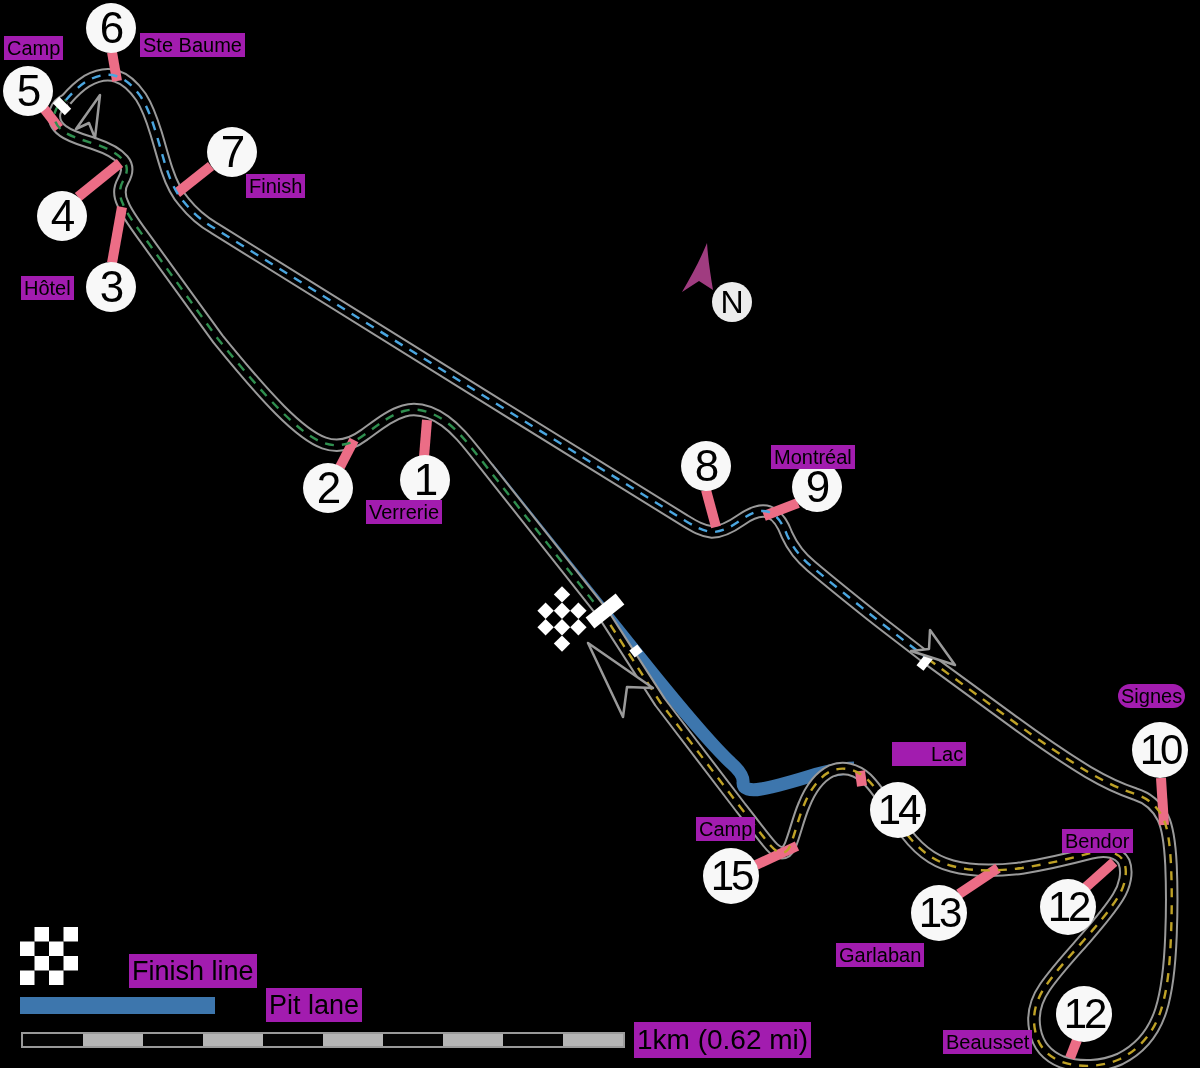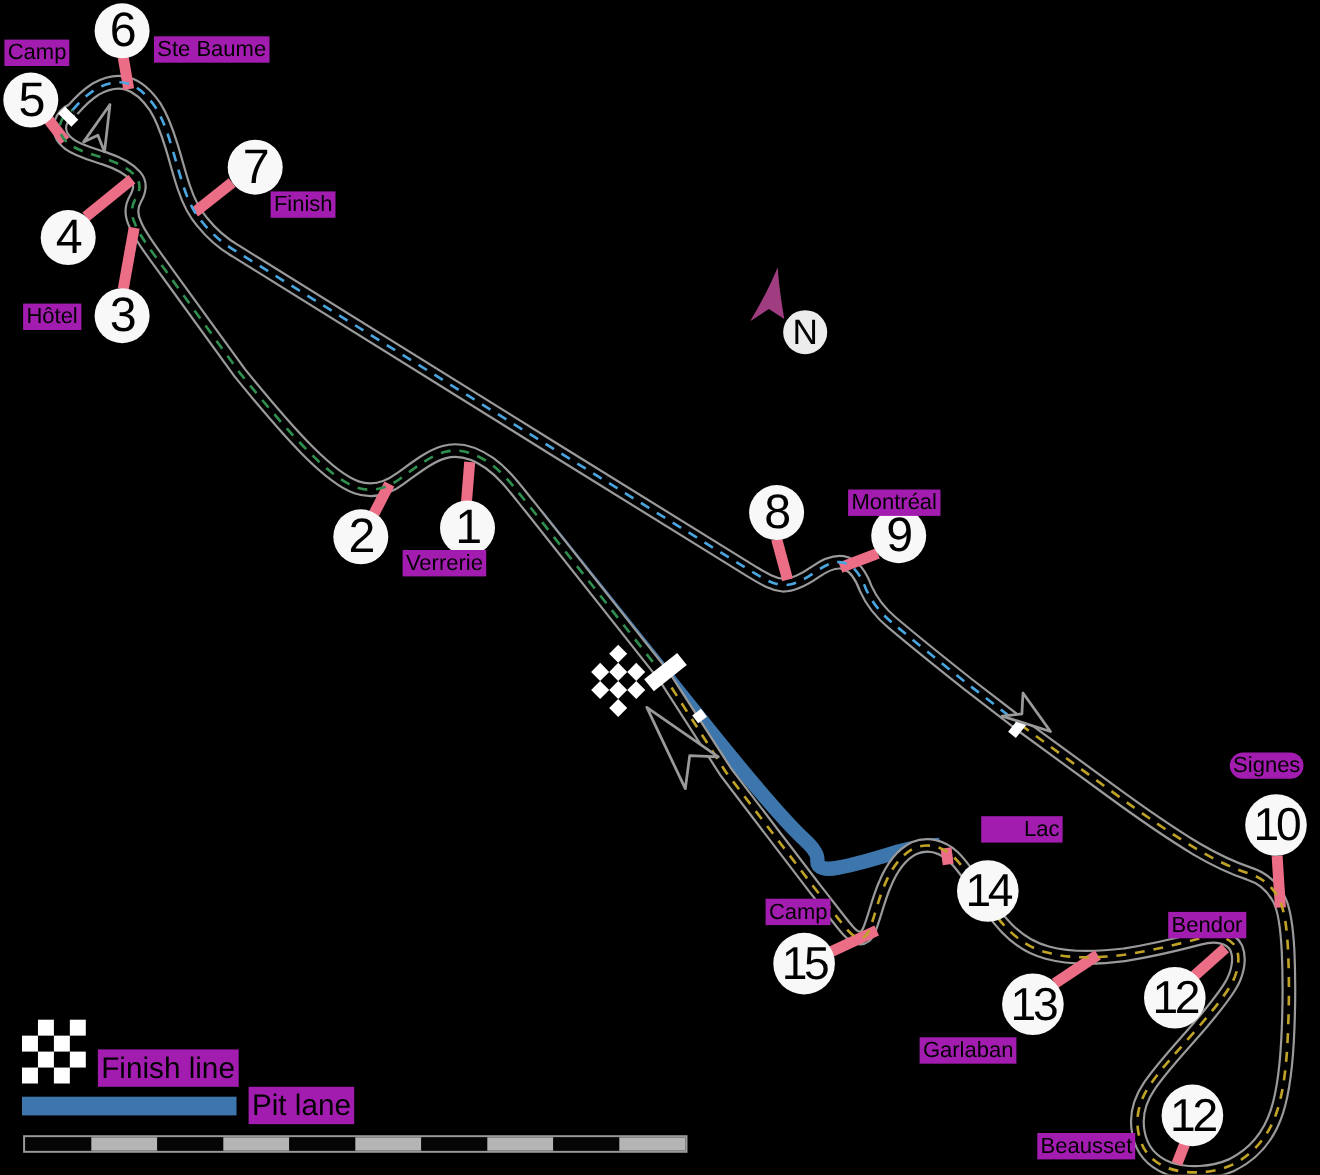--- a/index.html
+++ b/index.html
@@ -5,21 +5,21 @@
   html,body{margin:0;padding:0;background:#000;}
   .stage{position:relative;width:1200px;height:1068px;background:#000;overflow:hidden;
          font-family:"Liberation Sans",sans-serif;}
   .stage svg{position:absolute;left:0;top:0;}
   .corner{position:absolute;border-radius:50%;background:#f8f8f8;color:#000;
           display:flex;align-items:center;justify-content:center;line-height:1;}
   .corner.sm{width:50px;height:50px;font-size:44px;letter-spacing:-2px;}
   .corner.lg{width:56px;height:56px;font-size:42px;letter-spacing:-3px;}
   .chip{position:absolute;background:#a21caf;color:#000;font-size:20px;line-height:24px;
         padding:0 3px;white-space:nowrap;}
-  .legend-label{font-size:27px;line-height:34px;}
+  .legend-label{font-size:27px;line-height:34px;margin-left:40px;}
   .scale-label{font-size:28px;line-height:36px;}
   .compass-n{position:absolute;width:40px;height:40px;border-radius:50%;background:#ececec;
              color:#000;display:flex;align-items:center;justify-content:center;font-size:32px;}
   .pit-swatch{position:absolute;left:20px;top:997px;width:195px;height:17px;background:#3d76ad;}
   .scalebar{position:absolute;left:21px;top:1032px;display:flex;border:2px solid #9a9a9a;height:12px;}
   .scalebar .seg{width:60px;height:12px;}
   .seg.dark{background:#050505;} .seg.lite{background:#b5b5b5;}
 </style>
 </head>
 <body>
@@ -218,14 +218,15 @@
     <div class="seg lite"></div>
     <div class="seg dark"></div>
     <div class="seg lite"></div>
     <div class="seg dark"></div>
     <div class="seg lite"></div>
     <div class="seg dark"></div>
     <div class="seg lite"></div>
     <div class="seg dark"></div>
     <div class="seg lite"></div>
   </div>
+  <div class="chip scale-label" style="left:634px;top:1022px;">1km (0.62 mi)</div>
 
 </div>
 
 </body></html>

